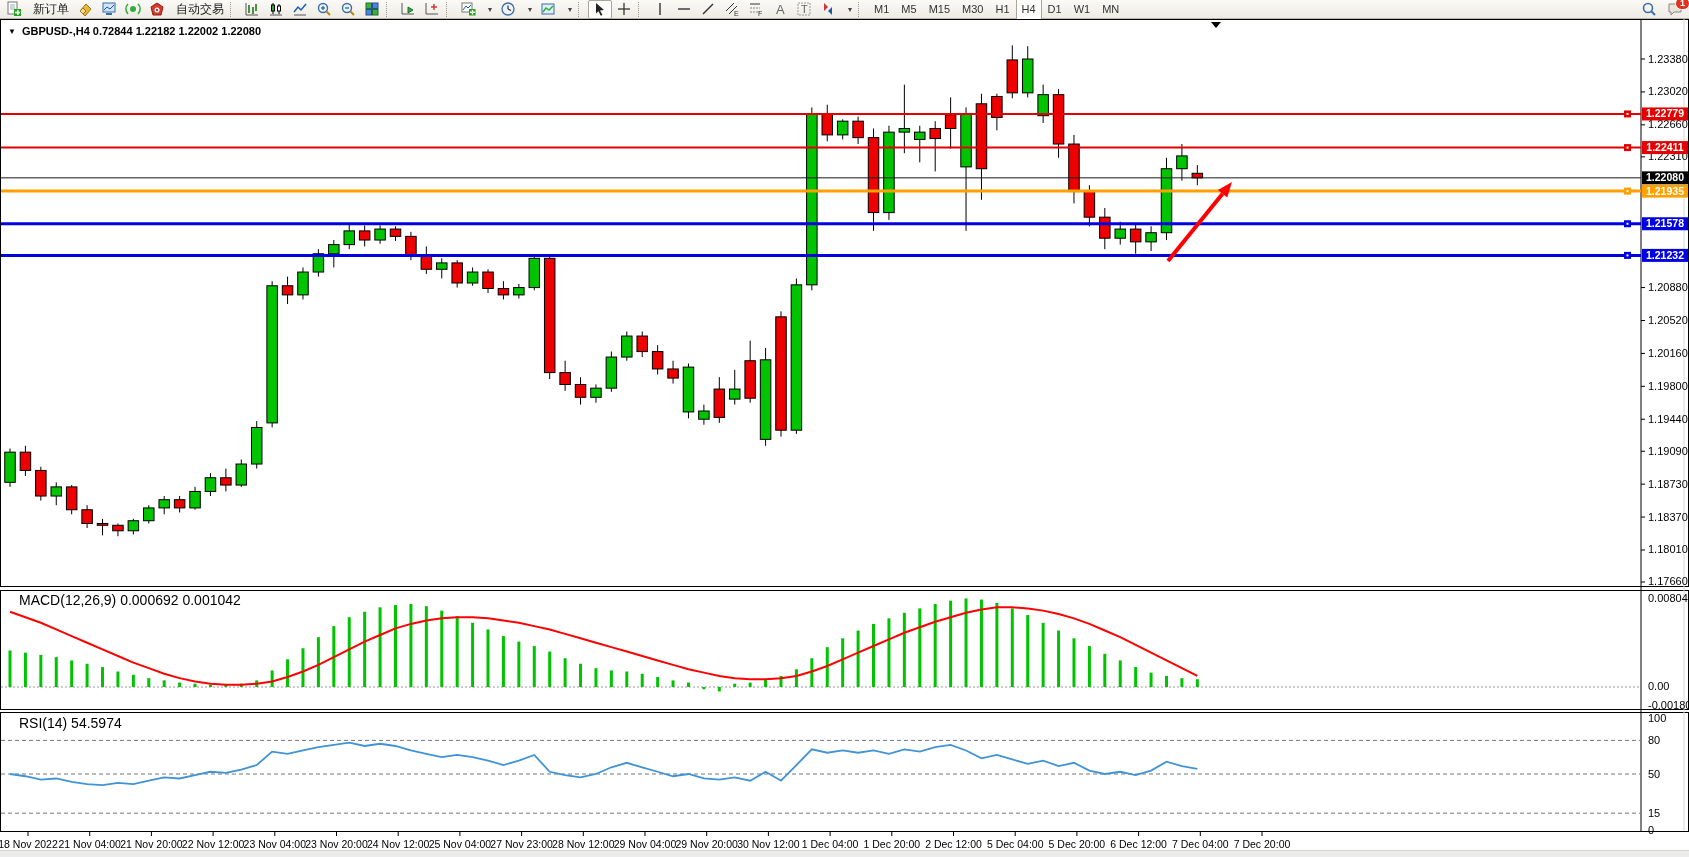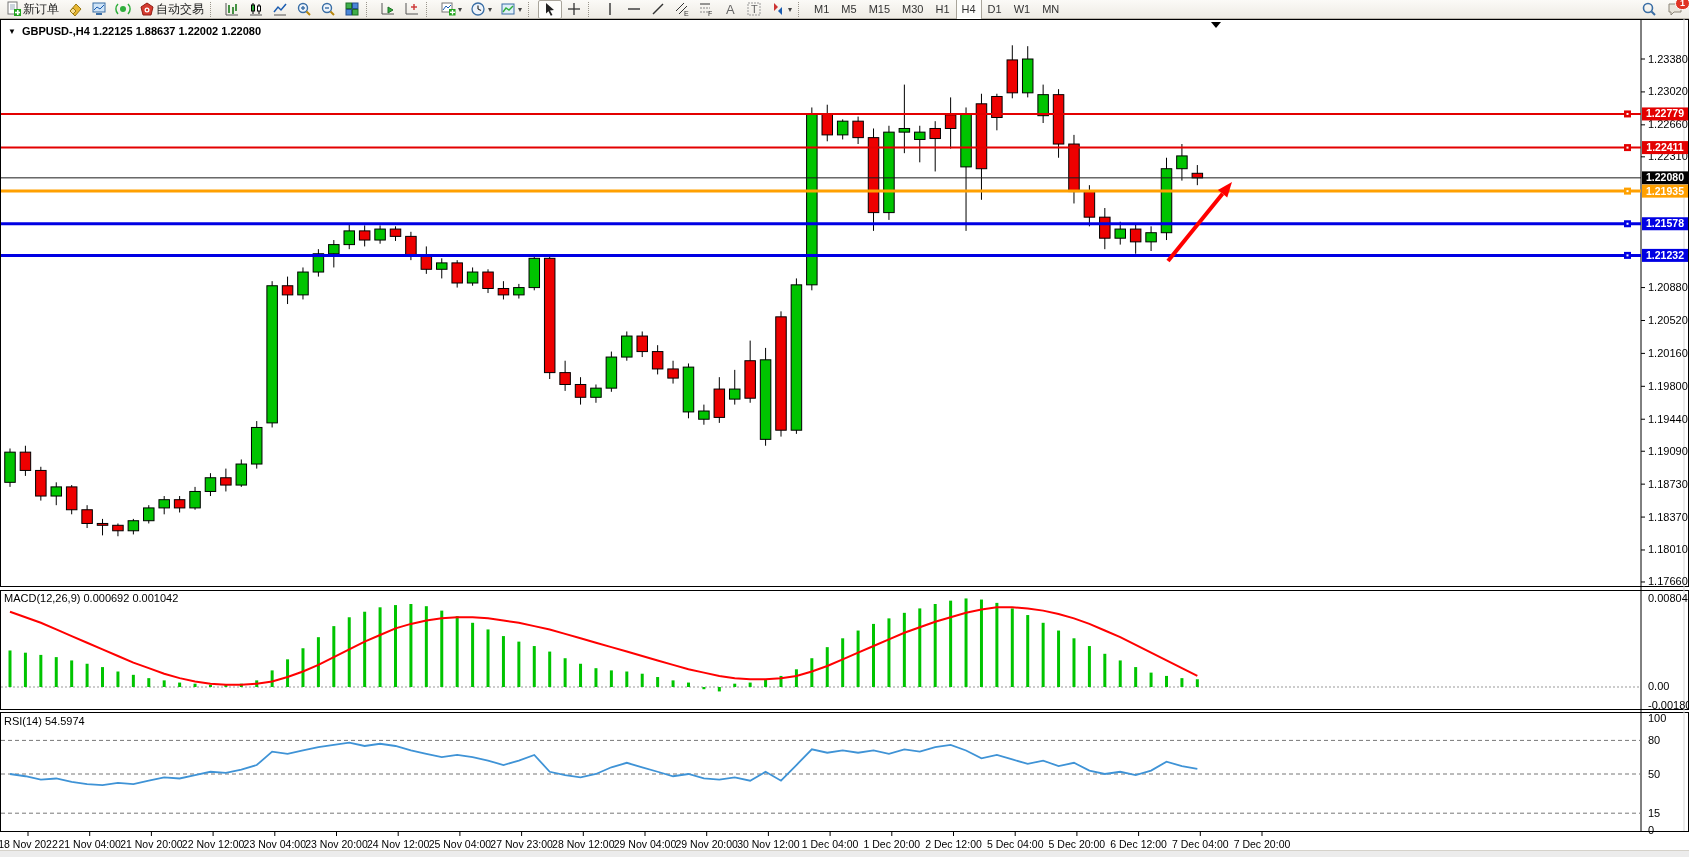--- a/index.html
+++ b/index.html
@@ -1,33 +1,33 @@
 <!DOCTYPE html>
 <html><head>
 <meta charset="utf-8">
 <style>
   html,body{margin:0;padding:0;background:#ffffff;font-family:"Liberation Sans",sans-serif;}
   #app{position:relative;width:1689px;height:857px;overflow:hidden;background:#fff;}
   
   #toolbar{position:absolute;left:0;top:0;width:1689px;height:19px;background:linear-gradient(#fbfaf7,#eeebe4);border-bottom:1px solid #b9b5ac;display:flex;align-items:center;padding-left:2px;box-sizing:border-box;}
-  .tb-btn{height:17px;display:flex;align-items:center;gap:1px;padding:0 3px;border:1px solid transparent;border-radius:2px;cursor:default;}
+  .tb-btn{height:17px;display:flex;align-items:center;gap:11px;padding:0 3px;border:1px solid transparent;border-radius:2px;cursor:default;}
   .tb-btn.active{background:#fdfdfb;border-color:#a9a59b;}
   .tb-btn .lbl{font-size:12px;color:#222;white-space:nowrap;}
   .tb-sep{width:7px;height:15px;margin:0 2px;border-left:1px dotted #9a968c;}
   .tb-caret{font-size:8px;color:#444;margin-left:1px;}
   .tf-btn{font-size:11px;color:#333;padding:10px 5px;border:1px solid transparent;border-radius:2px;}
   .tf-btn.active{background:#fdfdfb;border:1px solid #a9a59b;}
   #tb-right{position:absolute;right:6px;top:1px;display:flex;align-items:center;gap:10px;}
   .badge{position:absolute;top:-4px;right:-7px;background:#e03323;color:#fff;border-radius:8px;font-size:9px;line-height:11px;padding:0 4px;font-weight:bold;border:1px solid #fff;}
   
   #chartwrap{position:absolute;left:0;top:19px;width:1689px;height:838px;background:#fff;}
   #chart-svg{position:absolute;left:0;top:0;}
   #symbol-header{position:absolute;left:8px;top:6px;font-size:11px;font-weight:bold;color:#000;display:flex;align-items:center;gap:6px;}
   #symbol-header .tri{font-size:8px;}
-  .pane-label{position:absolute;left:4px;font-size:11px;color:#000;}
+  .pane-label{position:absolute;left:19px;font-size:14px;color:#000;}
   #statusbar{position:absolute;left:0;bottom:0;width:1689px;height:6px;background:#ececec;border-top:1px solid #d5d2ca;}
   svg text{font-family:"Liberation Sans",sans-serif;}
 </style>
 </head>
 <body>
 
 <div id="app">
   <div id="toolbar">
       <div class="tb-btn">
         <span style="display: flex;">
@@ -826,19 +826,19 @@
         <text x="1076.9" y="829" font-size="10.5" fill="#000" text-anchor="middle">5 Dec 20:00</text>
         <line x1="1138.6000000000001" y1="812" x2="1138.6000000000001" y2="817" stroke="#000"></line>
         <text x="1138.6000000000001" y="829" font-size="10.5" fill="#000" text-anchor="middle">6 Dec 12:00</text>
         <line x1="1200.3" y1="812" x2="1200.3" y2="817" stroke="#000"></line>
         <text x="1200.3" y="829" font-size="10.5" fill="#000" text-anchor="middle">7 Dec 04:00</text>
         <line x1="1262" y1="812" x2="1262" y2="817" stroke="#000"></line>
         <text x="1262" y="829" font-size="10.5" fill="#000" text-anchor="middle">7 Dec 20:00</text>
       </svg>
     <div id="symbol-header">
       <span class="tri">▼</span>
-      <span>GBPUSD-,H4  1.22125 1.88637 1.22002 1.22080</span>
+      <span>GBPUSD-,H4  0.72844 1.22182 1.22002 1.22080</span>
     </div>
     <div class="pane-label" id="macd-label" style="top:573px;">MACD(12,26,9) 0.000692 0.001042</div>
     <div class="pane-label" id="rsi-label" style="top:696px;text-align:center;">RSI(14) 54.5974</div>
   </div>
   <div id="statusbar"></div>
 </div>
 
 </body></html>

